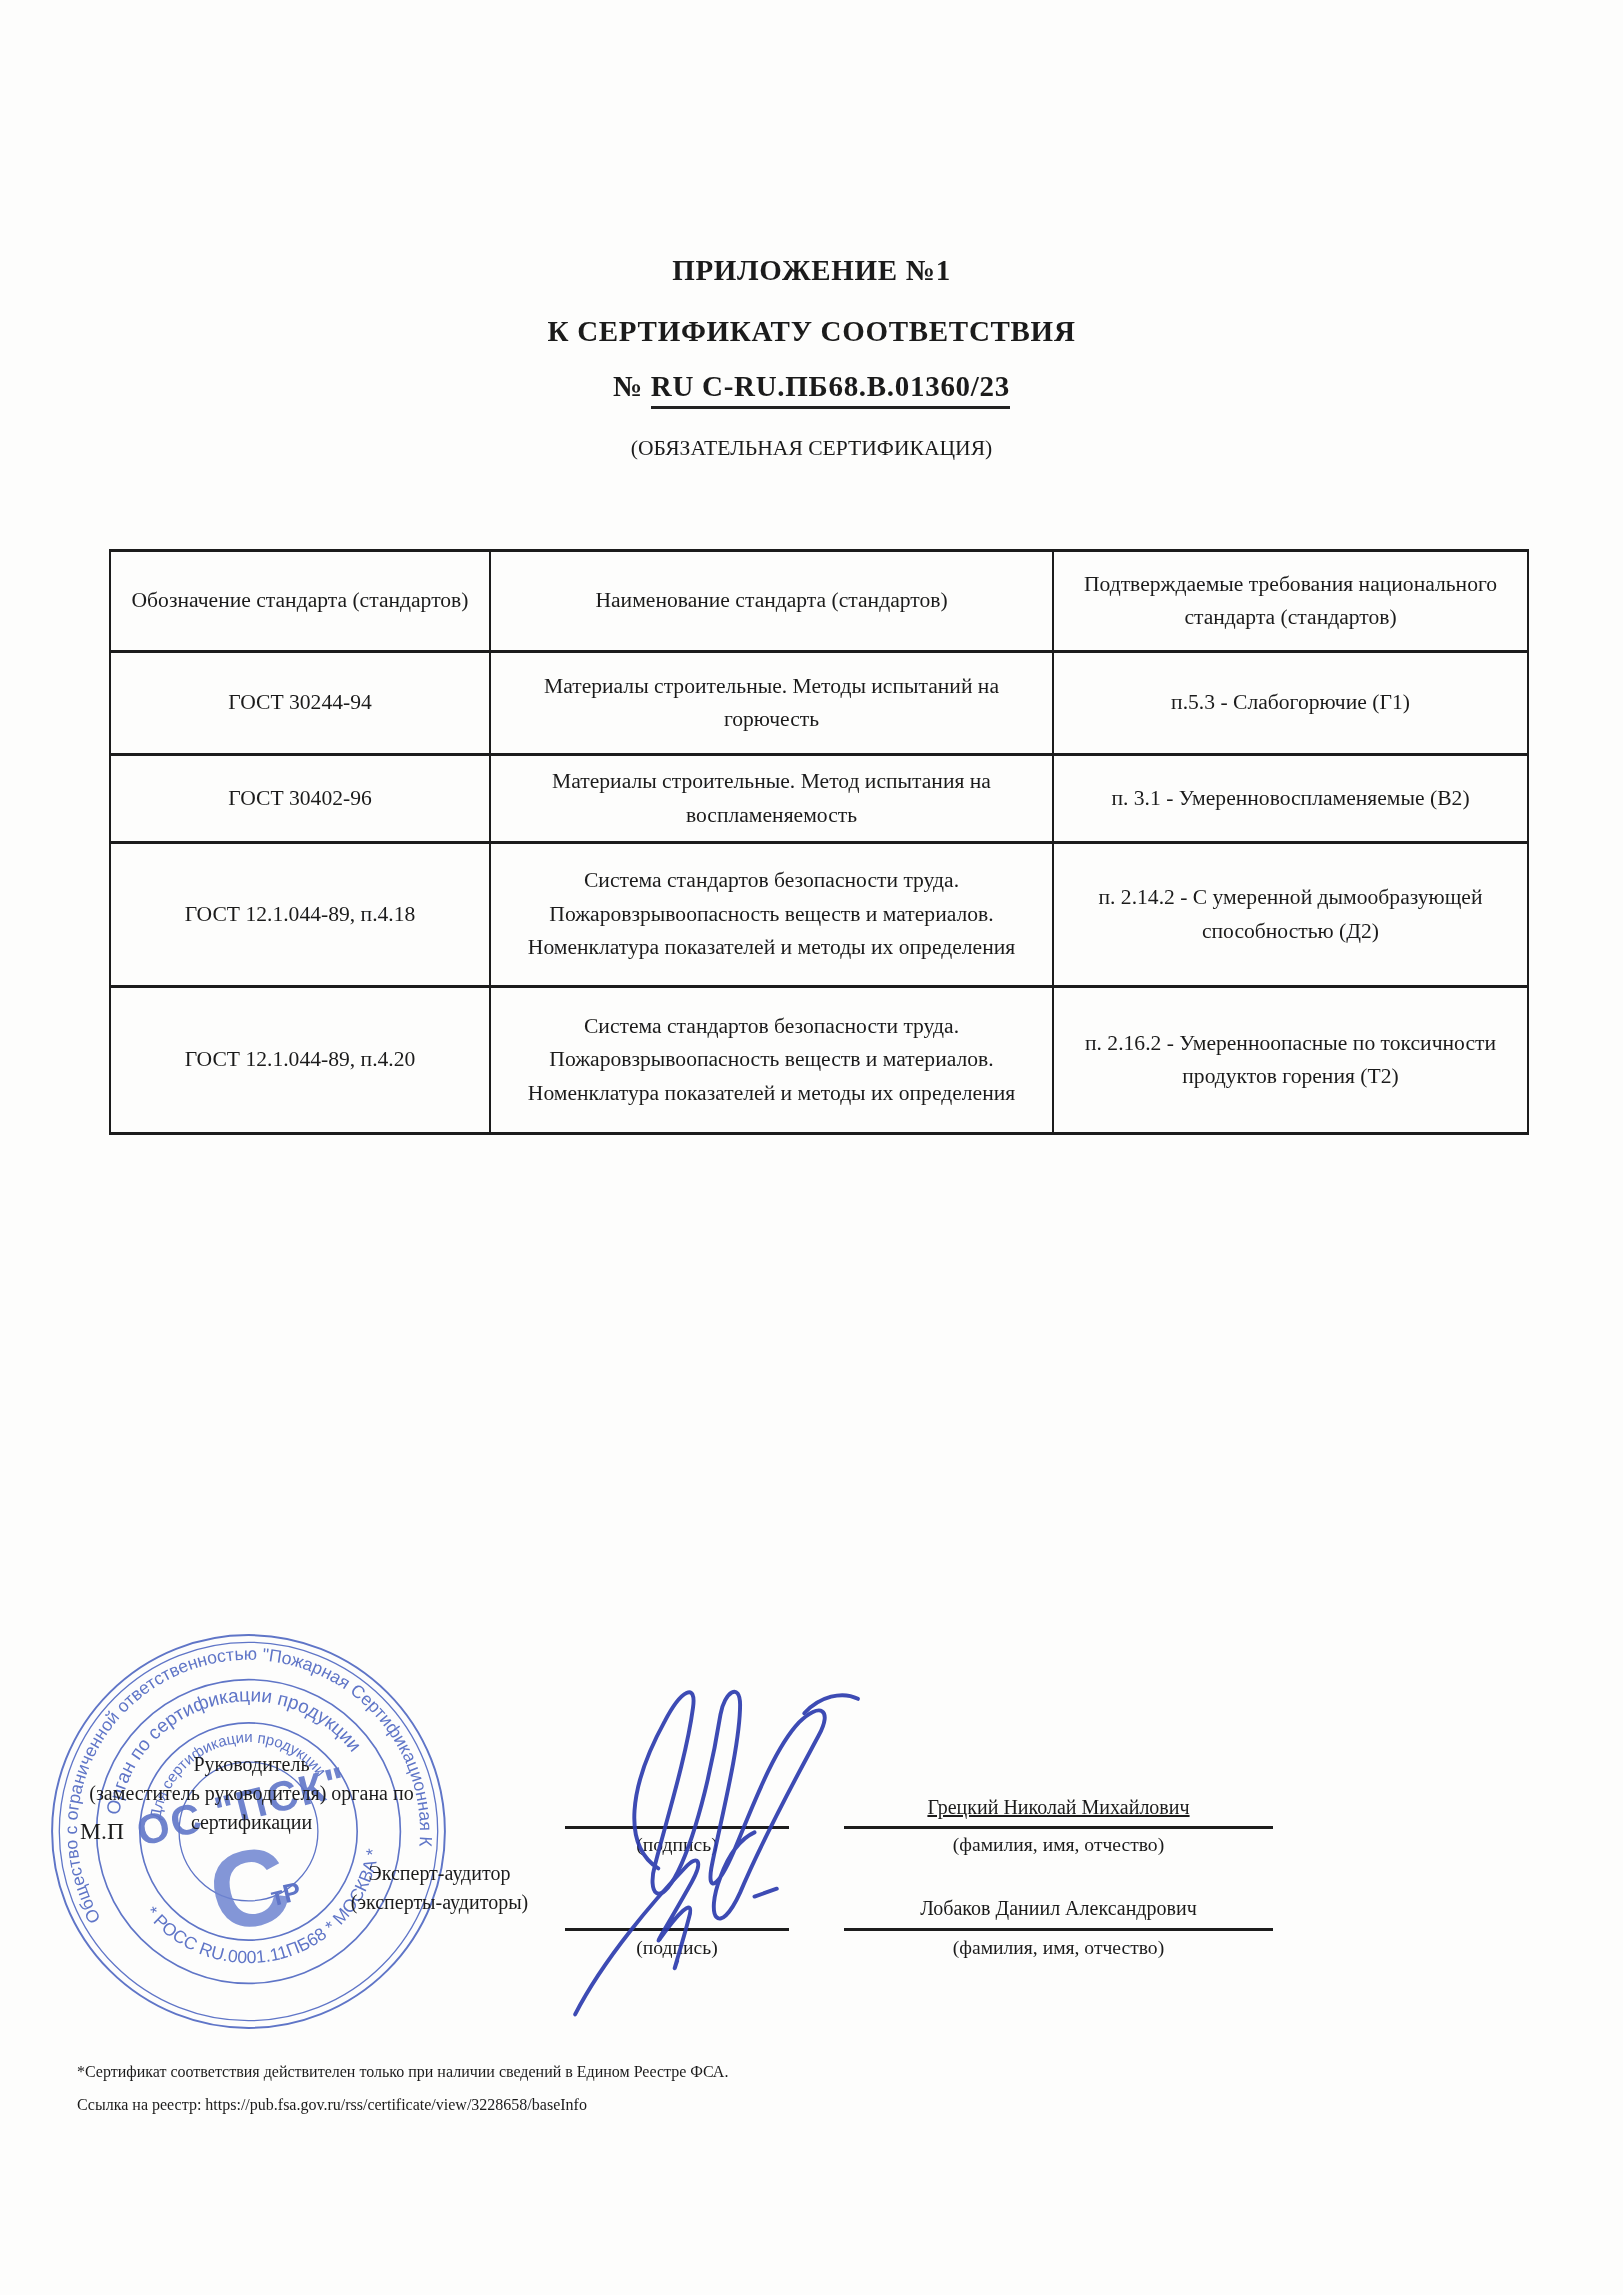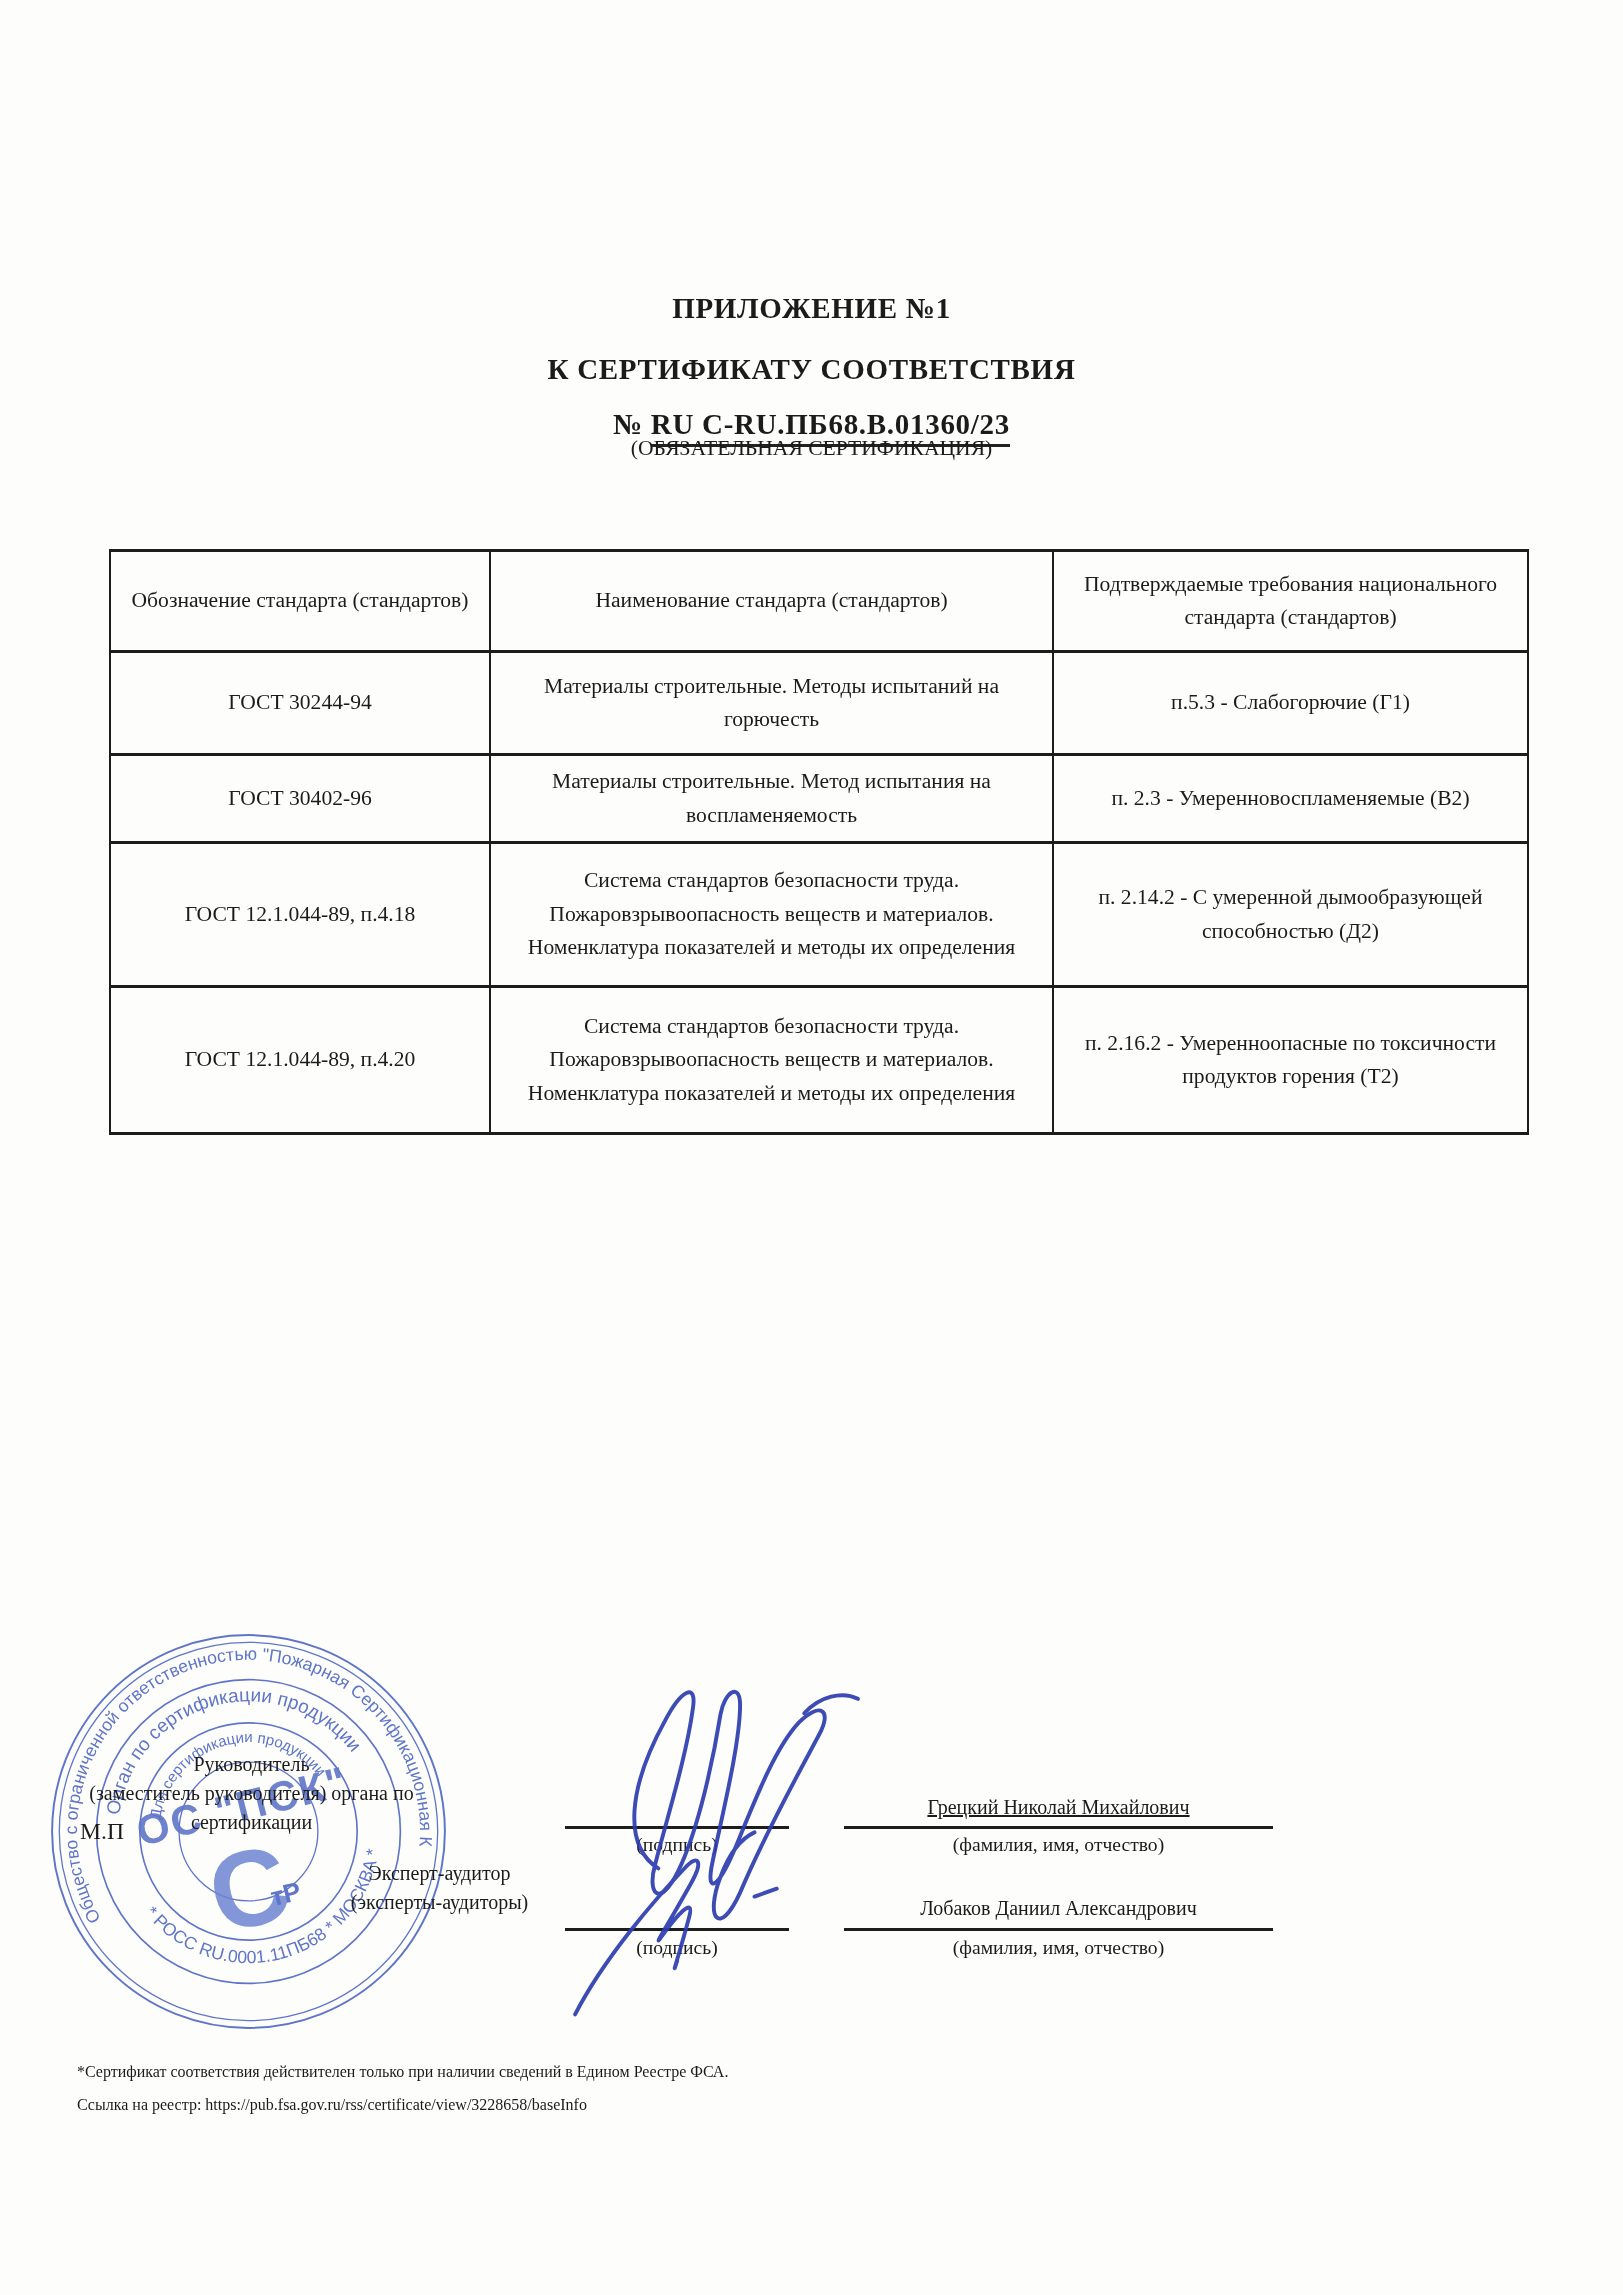--- a/index.html
+++ b/index.html
@@ -3,21 +3,21 @@
 <meta charset="utf-8">
 <style>
   html,body{margin:0;padding:0;background:#e8e8e8;}
   .page{
     position:relative;width:1623px;height:2295px;background:#fdfdfc;
     font-family:"Liberation Serif",serif;color:#1b1b1b;overflow:hidden;
     margin:0 auto;
   }
   .abs{position:absolute;}
   .ctr{text-align:center;}
-  .hline{font-weight:bold;font-size:29px;letter-spacing:0.7px;width:100%;left:0;margin-top:38px;}
+  .hline{font-weight:bold;font-size:29px;letter-spacing:0.7px;width:100%;left:0;}
   .h-mandatory{font-size:21.6px;font-weight:normal;width:100%;left:0;text-align:center;}
   .h-sub{font-size:26px;font-weight:bold;width:100%;left:0;}
   .num-underline{border-bottom:3.3px solid #222;padding-bottom:3.9px;}
 
   table.std{
     position:absolute;left:109px;top:549px;border-collapse:collapse;
     table-layout:fixed;width:1417px;
   }
   table.std th,table.std td{
     border:2px solid #1c1c1c;border-top-width:3.3px;border-bottom-width:3.3px;
@@ -62,21 +62,21 @@
     </thead>
     <tbody>
       <tr class="r0">
         <td>ГОСТ 30244-94</td>
         <td>Материалы строительные. Методы испытаний на горючесть</td>
         <td>п.5.3 - Слабогорючие (Г1)</td>
       </tr>
       <tr class="r1">
         <td>ГОСТ 30402-96</td>
         <td>Материалы строительные. Метод испытания на воспламеняемость</td>
-        <td>п. 2.3 - Умеренновоспламеняемые (В2)</td>
+        <td>п. 3.1 - Умеренновоспламеняемые (В2)</td>
       </tr>
       <tr class="r2">
         <td>ГОСТ 12.1.044-89, п.4.18</td>
         <td>Система стандартов безопасности труда. Пожаровзрывоопасность веществ и материалов. Номенклатура показателей и методы их определения</td>
         <td>п. 2.14.2 - С умеренной дымообразующей способностью (Д2)</td>
       </tr>
       <tr class="r3">
         <td>ГОСТ 12.1.044-89, п.4.20</td>
         <td>Система стандартов безопасности труда. Пожаровзрывоопасность веществ и материалов. Номенклатура показателей и методы их определения</td>
         <td>п. 2.16.2 - Умеренноопасные по токсичности продуктов горения (Т2)</td>

